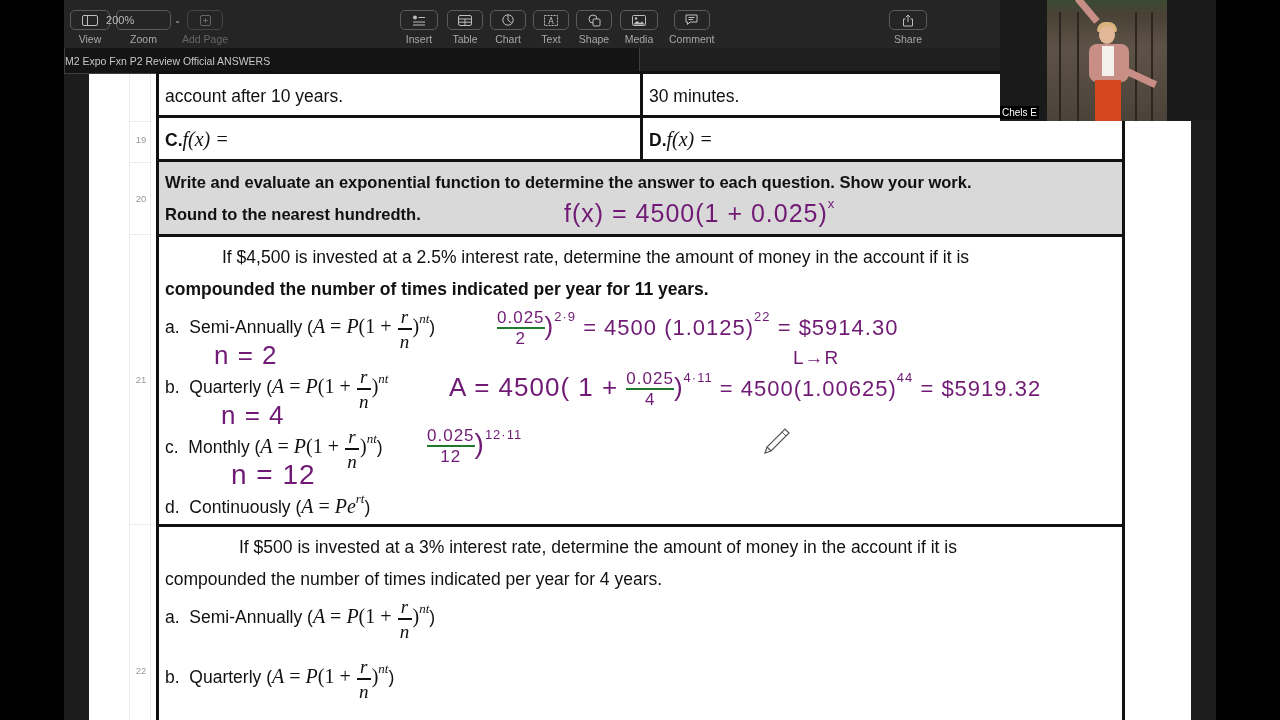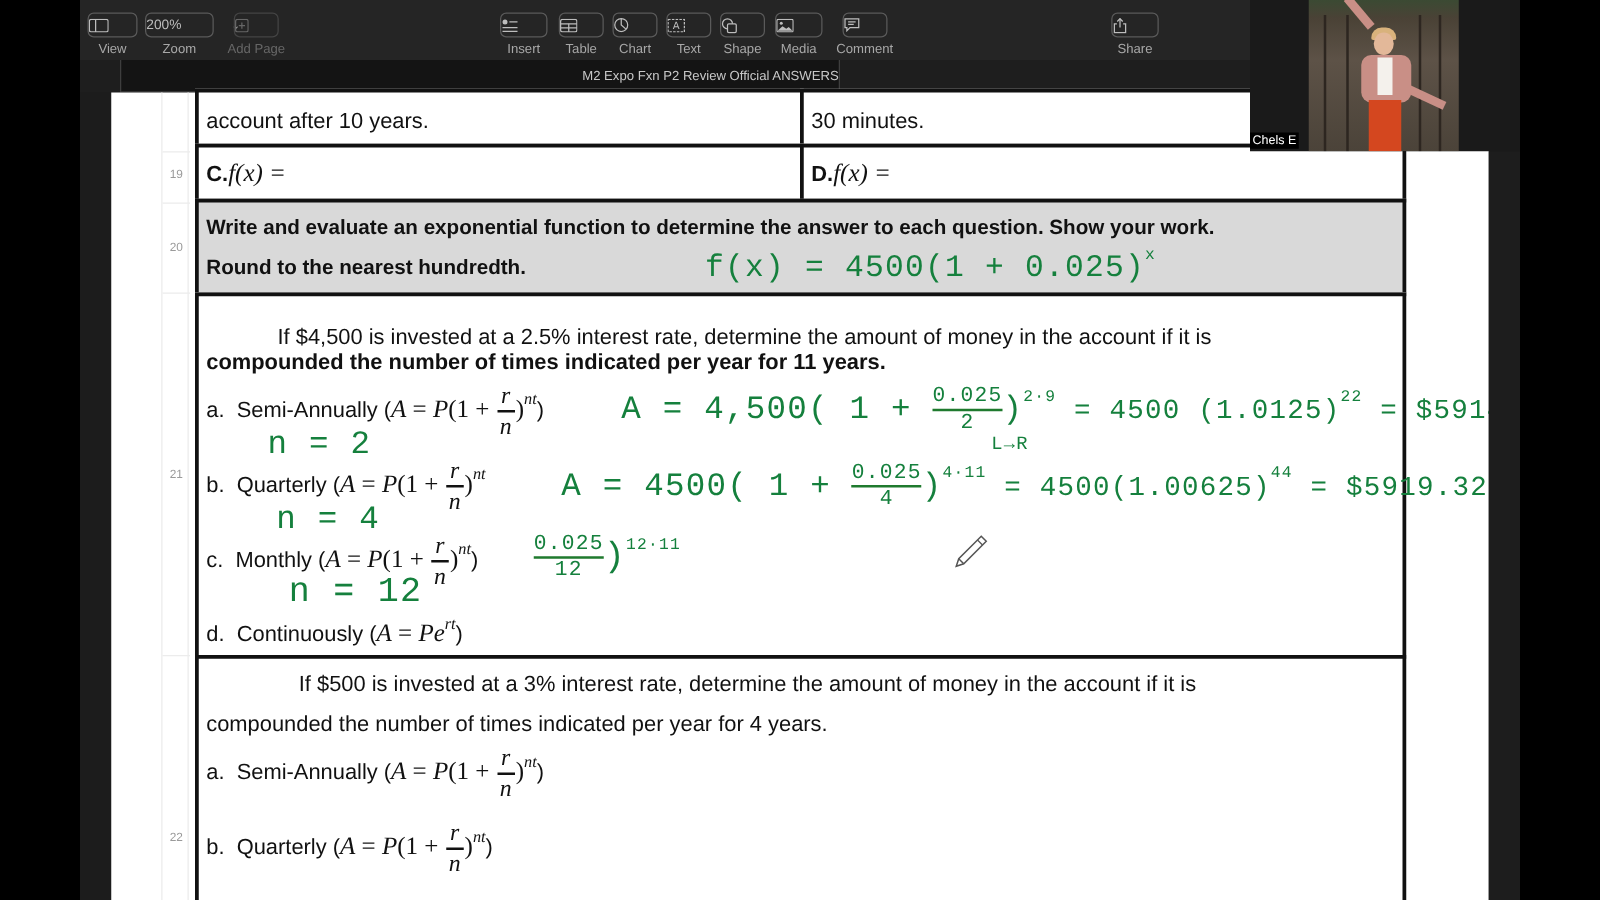--- a/index.html
+++ b/index.html
@@ -4,30 +4,30 @@
   <style>
     * { box-sizing: border-box; margin: 0; padding: 0; }
     html, body { width: 1280px; height: 720px; overflow: hidden; background: #000; }
     body { position: relative; font-family: "DejaVu Sans", sans-serif; }
 
     .app { position: absolute; left: 64px; top: 0; width: 1152px; height: 720px; background: #1c1c1c; overflow: hidden; }
 
     
     .toolbar { position: absolute; left: 0; top: 0; width: 1152px; height: 48px; background: #252525; }
     .tb-btn { position: absolute; top: 10px; display: flex; flex-direction: column; align-items: center; }
-    .tb-btn .box { height: 20px; border: 1px solid #5a5a5a; border-radius: 5px; display: flex; align-items: center; justify-content: space-between; color: #bdbdbd; font-size: 11px; gap: 36px; }
+    .tb-btn .box { height: 20px; border: 1px solid #5a5a5a; border-radius: 5px; display: flex; align-items: center; justify-content: center; color: #bdbdbd; font-size: 11px; gap: 36px; }
     .tb-btn .lbl { margin-top: 3px; font-size: 10.5px; color: #a8a8a8; white-space: nowrap; font-family: "Liberation Sans", sans-serif; }
     .tb-btn.disabled .box { border-color: #444; color: #666; }
     .tb-btn.disabled .lbl { color: #666; text-align: center; }
     .tb-btn svg { display: block; }
 
     
     .tabbar { position: absolute; left: 0; top: 48px; width: 1152px; height: 26px; background: #1e1e1e; }
     .doc-tab { position: absolute; top: 0; height: 26px; display: flex; align-items: center; justify-content: flex-end; padding-right: 12px; font-size: 10.5px; color: #b9b9b9; font-family: "Liberation Sans", sans-serif; }
-    .doc-tab.active { left: 0; width: 576px; background: #141414; border: 1px solid #3e3e3e; border-top: none; justify-content: flex-end; padding-right: 0; padding-left: 0; color: #c8c8c8; margin-left: 32px; }
+    .doc-tab.active { left: 0; width: 576px; background: #141414; border: 1px solid #3e3e3e; border-top: none; justify-content: flex-start; padding-right: 0; padding-left: 0; color: #c8c8c8; }
     .doc-tab.inactive { left: 576px; width: 360px; justify-content: flex-end; }
 
     
     .canvas { position: absolute; left: 0; top: 74px; width: 1152px; height: 646px; background: #1c1c1c; }
     .page { position: absolute; left: 25px; top: 0; width: 1102px; height: 646px; background: #fff; }
     .row-gutter { position: absolute; left: 40px; top: 0; width: 22px; height: 646px; border-left: 1px solid #ececec; border-right: 1px solid #ececec; }
     .row-num { position: absolute; left: 0; width: 22px; text-align: center; font-size: 9.5px; color: #9a9a9a; font-family: "Liberation Sans", sans-serif; }
     .row-line { position: absolute; left: 0; width: 22px; height: 1px; background: #ececec; }
 
     .table { position: absolute; left: 67px; top: 0; width: 969px; }
@@ -36,21 +36,21 @@
     .bold { font-weight: bold; }
     .math { font-family: "Liberation Serif", serif; font-style: italic; font-size: 20px; }
     .math-up { font-family: "Liberation Serif", serif; font-style: normal; font-size: 20px; }
     .gray { background: #d9d9d9; }
 
     .frac { display: inline-flex; flex-direction: column; align-items: center; vertical-align: middle; line-height: 1; margin: 0 1px; }
     .frac .num, .frac .den { font-family: "Liberation Serif", serif; font-style: italic; font-size: 19px; }
     .frac .bar { width: 14px; height: 1.5px; background: #111; margin: 2px 0; }
     sup.m { font-family: "Liberation Serif", serif; font-style: italic; font-size: 13px; vertical-align: 10px; }
 
-    .hand { position: absolute; color: #15803d; font-family: Liberation Mono, monospace; font-weight: 300; white-space: nowrap; letter-spacing: 1px; }
+    .hand { position: absolute; color: #701a75; font-family: Liberation Sans, sans-serif; font-weight: 300; white-space: nowrap; letter-spacing: 1px; }
     .hand .hfrac { display: inline-flex; flex-direction: column; align-items: center; vertical-align: middle; line-height: 1; font-size: 17px; }
     .hand .hfrac .hbar { width: 100%; height: 1.5px; background: #1f7a2e; margin: 1px 0; }
     .hand sup { font-size: 13px; vertical-align: 14px; }
 
     
     .video { position: absolute; left: 1000px; top: 0; width: 216px; height: 121px; background: #1a1a1a; overflow: hidden; }
     .video-img { position: absolute; left: 47px; top: 0; width: 120px; height: 121px; background: linear-gradient(180deg, #3b4a33 0%, #4a4236 12%, #5d5247 40%, #4b4339 100%); }
     .fence { position: absolute; top: 12px; width: 2px; height: 109px; background: #2d2620; }
     .person-head { position: absolute; left: 52px; top: 26px; width: 16px; height: 18px; border-radius: 50%; background: #e3b899; }
     .person-hair { position: absolute; left: 50px; top: 22px; width: 20px; height: 10px; border-radius: 10px 10px 2px 2px; background: #d9b27c; }
@@ -220,39 +220,39 @@
 
         <div class="cell gray" style="left:0; top:85px; width:969px; height:78px;">
           <span class="cell-text bold" style="left:6px; top:11px; font-size:16.5px;">Write and evaluate an exponential function to determine the answer to each question. Show your work.</span>
           <span class="cell-text bold" style="left:6px; top:43px; font-size:16.5px;">Round to the nearest hundredth.</span>
           <span class="hand" style="left:405px; top:34px; font-size:25px;">
             <span>f(x) = 4500(1 + 0.025)</span><sup>x</sup>
           </span>
         </div>
 
         <div class="cell" style="left:0; top:160px; width:969px; height:293px;">
-          <span class="cell-text" style="left:63px; top:22px;">If $4,500  is invested at a 2.5% interest rate, determine the amount of money in the account if it is</span>
+          <span class="cell-text" style="left:63px; top:10px;">If $4,500  is invested at a 2.5% interest rate, determine the amount of money in the account if it is</span>
           <span class="cell-text" style="left:6px; top:42px;font-weight:bold;">compounded the number of times indicated per year for 11 years.</span>
 
           <span class="cell-text" style="left:6px; top:70px;">
             <span>a.</span>&nbsp;&nbsp;<span>Semi-Annually (</span><span class="math">A</span><span class="math-up"> = </span><span class="math">P</span><span class="math-up">(1 + </span><span class="frac">
                 <span class="num">r</span>
                 <span class="bar"></span>
                 <span class="den">n</span>
               </span><span class="math-up">)</span><sup class="m">nt</sup><span>)</span>
           </span>
           <span class="hand" style="left:55px; top:103px; font-size:26px;">n = 2</span>
           <span class="hand" style="left:338px; top:72px; font-size:26px;">
-            <span>A = 4,500( 1 + </span><span class="hfrac">
+            <span class="hfrac">
                 <span>0.025</span>
                 <span class="hbar"></span>
                 <span>2</span>
               </span>)<sup>2·9</sup><span style="font-size:22px;"> = 4500 (1.0125)</span><sup>22</sup><span style="font-size:22px;"> = $5914.30</span>
           </span>
-          <span class="hand" style="left:634px; top:110px; font-size:15px;">L→R</span>
+          <span class="hand" style="left:634px; top:110px; font-size:19px;">L→R</span>
 
           <span class="cell-text" style="left:6px; top:130px;">
             <span>b.</span>&nbsp;&nbsp;<span>Quarterly (</span><span class="math">A</span><span class="math-up"> = </span><span class="math">P</span><span class="math-up">(1 + </span><span class="frac">
                 <span class="num">r</span>
                 <span class="bar"></span>
                 <span class="den">n</span>
               </span><span class="math-up">)</span><sup class="m">nt</sup>
           </span>
           <span class="hand" style="left:62px; top:163px; font-size:26px;">n = 4</span>
           <span class="hand" style="left:290px; top:133px; font-size:26px;">

